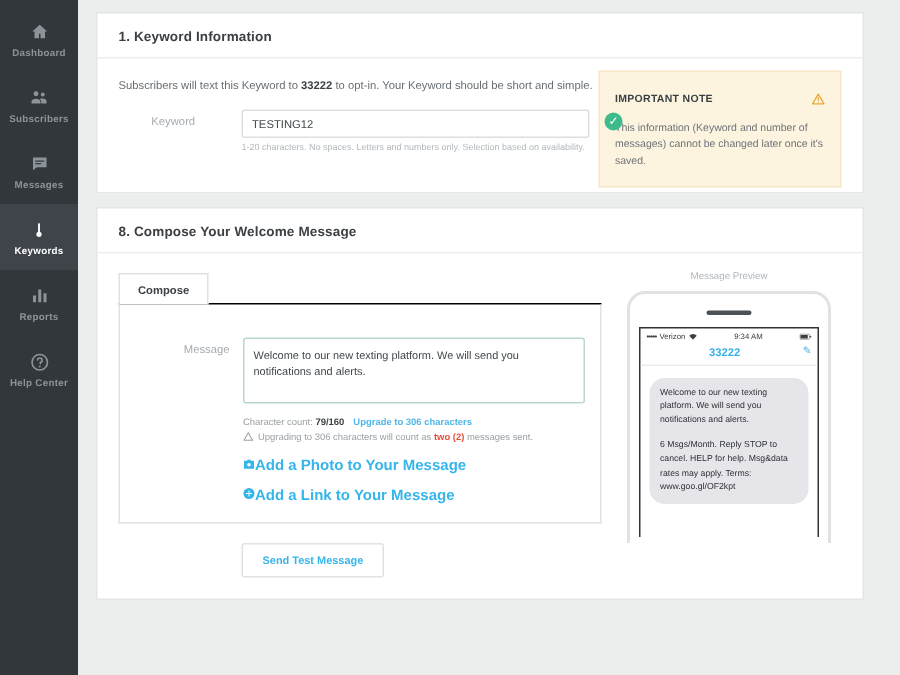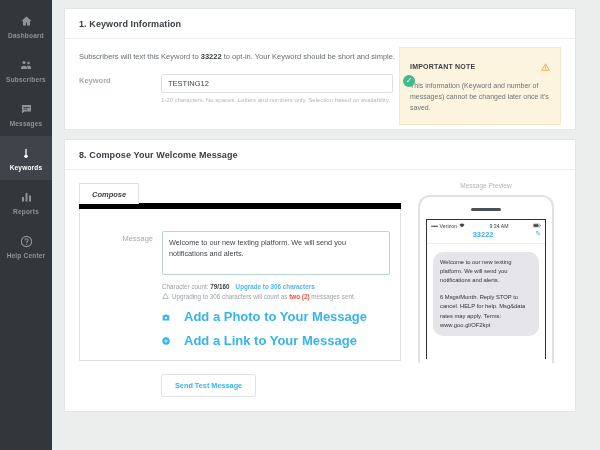--- a/index.html
+++ b/index.html
@@ -51,22 +51,22 @@
     font-size: 9px; font-weight: bold; color: #3b4044; letter-spacing: .1px;
   }
   .card-body { padding: 12px 14px 14px; position: relative; }
 
   .lede { font-size: 7.5px; color: #676e73; line-height: 1.5; margin-bottom: 10px; }
   .lede b { color: #3b4044; font-weight: bold; }
 
   
   .frow { display: flex; align-items: flex-start; margin-bottom: 9px; }
   .flabel {
-    width: 82px; flex: 0 0 82px; text-align: left;
-    font-size: 7.5px; color: #a4abaf; padding-top: 4px; padding-right: 9px; font-weight: bold;
+    width: 82px; flex: 0 0 82px; text-align: center;
+    font-size: 7.5px; color: #a4abaf; padding-top: 4px; padding-right: 9px;
   }
   .fcontrol { flex: 1; max-width: 232px; position: relative; }
   .finput {
     width: 100%; height: 19px;
     border: 1px solid #dcdfe1; border-radius: 2px;
     background: #fff; color: #41474b;
     font-size: 7.5px; font-family: "Liberation Sans", sans-serif;
     padding: 0 6px; outline: none;
   }
   .fhelp { font-size: 6px; color: #b2b8bc; line-height: 1.55; margin-top: 3px; }
@@ -84,21 +84,21 @@
     background: #fdf4e0; border: 1px solid #f6e8c8;
     padding: 9px 10px 10px;
   }
   .note-head { display: flex; align-items: center; justify-content: space-between; margin-bottom: 5px; }
   .note-title { font-size: 7px; font-weight: bold; color: #3b4044; letter-spacing: .2px; }
   .note-body { font-size: 7px; color: #6d7377; line-height: 1.6; }
 
   
   .compose-wrap { display: flex; }
   .compose-left { flex: 1; min-width: 0; }
-  .tabs { display: flex; align-items: flex-end; border-bottom: 6px solid #000000; font-style: italic; }
+  .tabs { display: flex; align-items: flex-end; border-bottom: 1px solid #000000; }
   .tab {
     font-size: 7.5px; padding: 6px 12px 5px; cursor: pointer;
     border: 1px solid transparent; border-bottom: none; position: relative; top: 1px;
   }
   .tab.active { color: #3b4044; font-weight: bold; background: #fff; border-color: #dfe2e3; border-bottom-color: #fff; }
   .tab.inactive { color: #4fb8e8; background: #f4f6f7; border-color: #e6e9ea; border-bottom-color: #dfe2e3; }
   .compose-box { border: 1px solid #dfe2e3; border-top: none; padding: 12px 10px 12px 0; }
 
   .msg-row { display: flex; align-items: flex-start; margin-top: 10px; }
   .msg-label { width: 82px; flex: 0 0 82px; text-align: right; padding-right: 9px; font-size: 7.5px; color: #a4abaf; padding-top: 3px; }
@@ -110,22 +110,22 @@
     font-size: 7.3px; font-family: "Liberation Sans", sans-serif;
     line-height: 1.55; padding: 5px 6px; outline: none;
   }
   .count-line { font-size: 6.3px; color: #9ba1a5; margin-top: 4px; }
   .count-line b { color: #3b4044; }
   .count-link { color: #4fb8e8; font-weight: bold; margin-left: 6px; cursor: pointer; }
   .warn-line { font-size: 6.3px; color: #9ba1a5; margin-top: 3px; display: flex; align-items: center; gap: 3px; }
   .warn-line .red { color: #e8503a; font-weight: bold; }
 
   .action-link {
-    display: flex; align-items: center; gap: 14px;
-    color: #36b5ea; font-size: 13px; font-weight: bold;
+    display: flex; align-items: center; gap: 0;
+    color: #36b5ea; font-size: 10px; font-weight: bold;
     margin-top: 9px; cursor: pointer;
   }
 
   .send-row { padding-left: 82px; margin-top: 13px; }
   .send-btn {
     display: inline-block;
     border: 1px solid #e0e3e4; background: #fff;
     color: #36b5ea; font-weight: bold; font-size: 7.3px;
     padding: 6px 13px; border-radius: 2px; cursor: pointer;
     font-family: "Liberation Sans", sans-serif;

